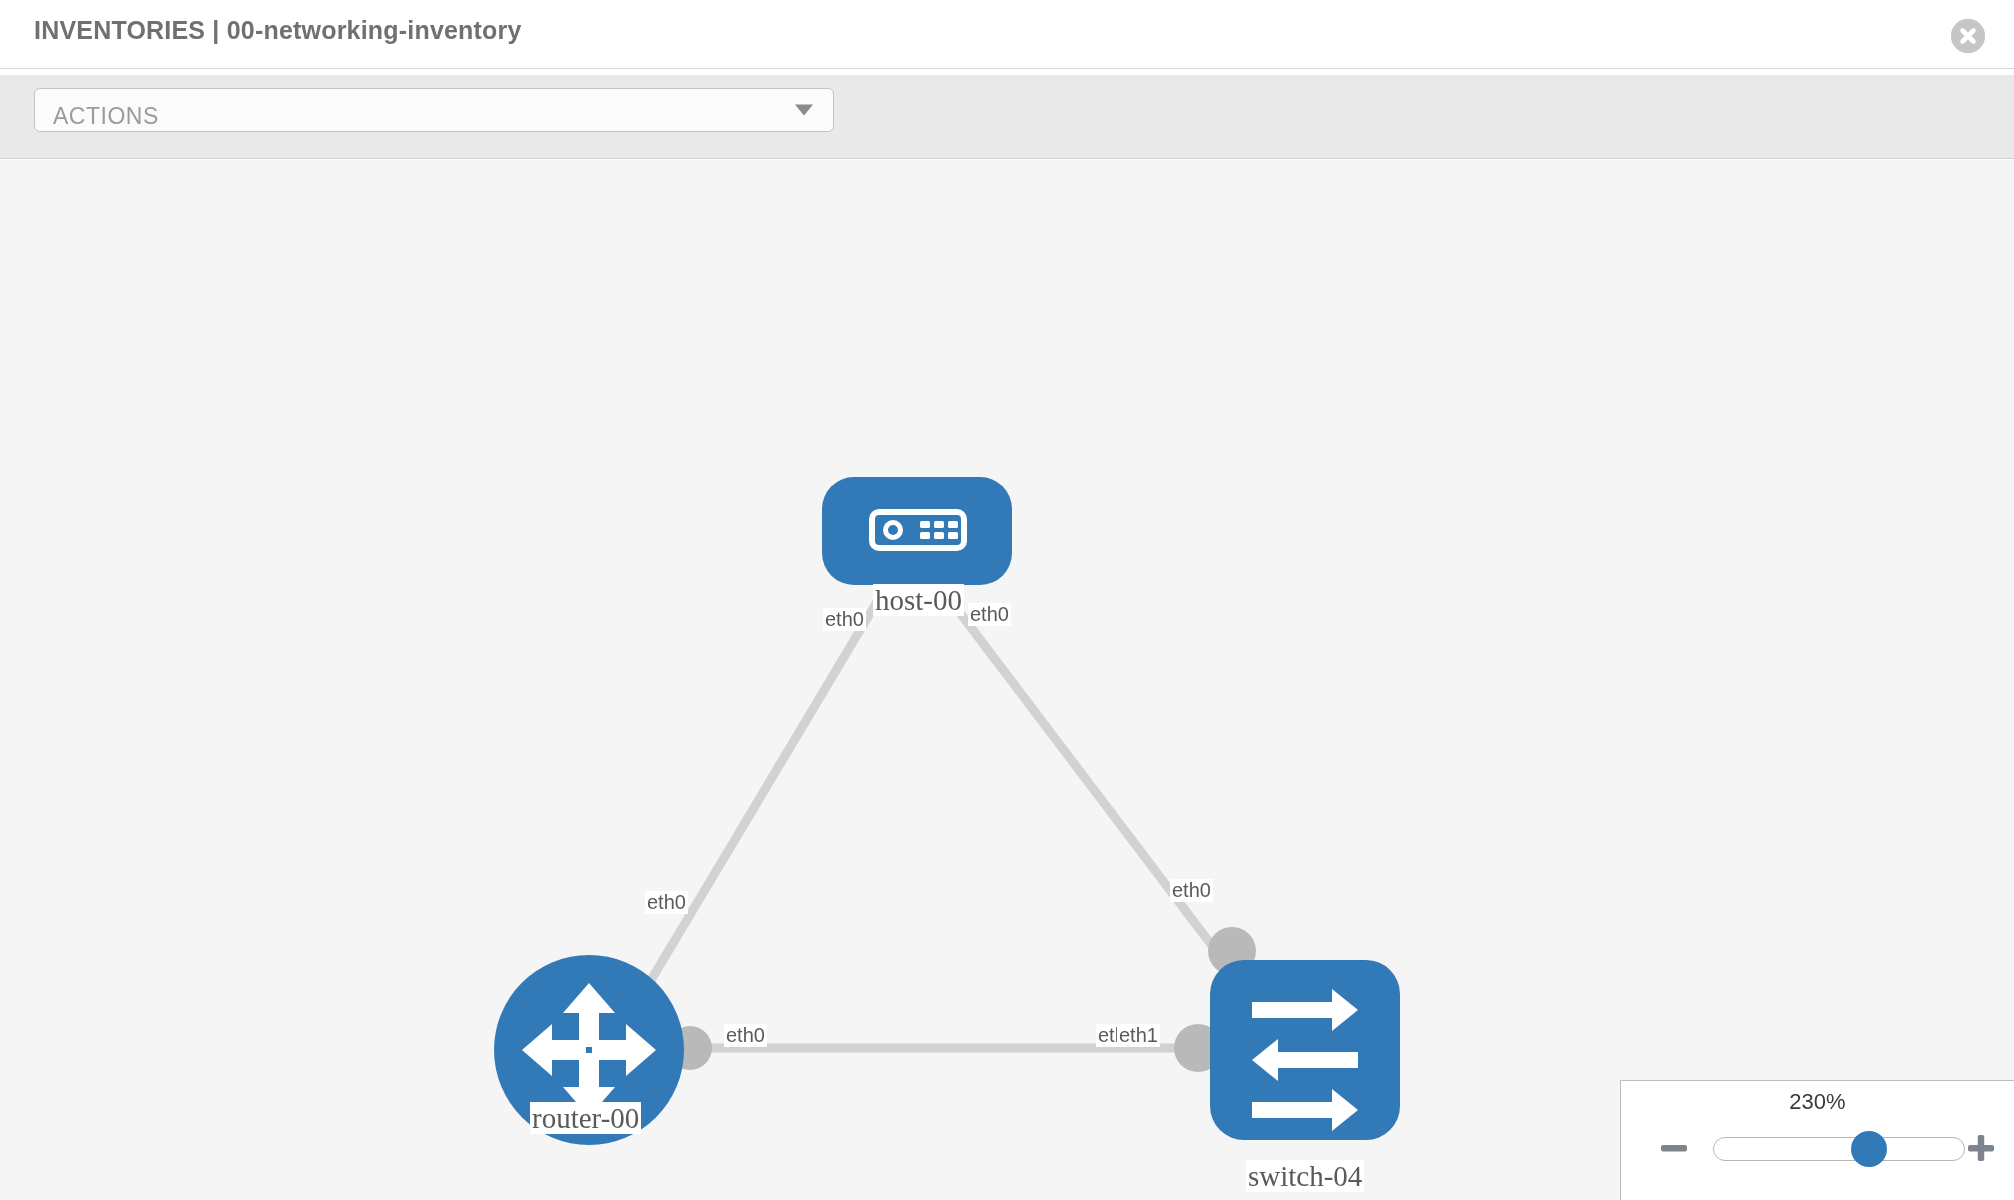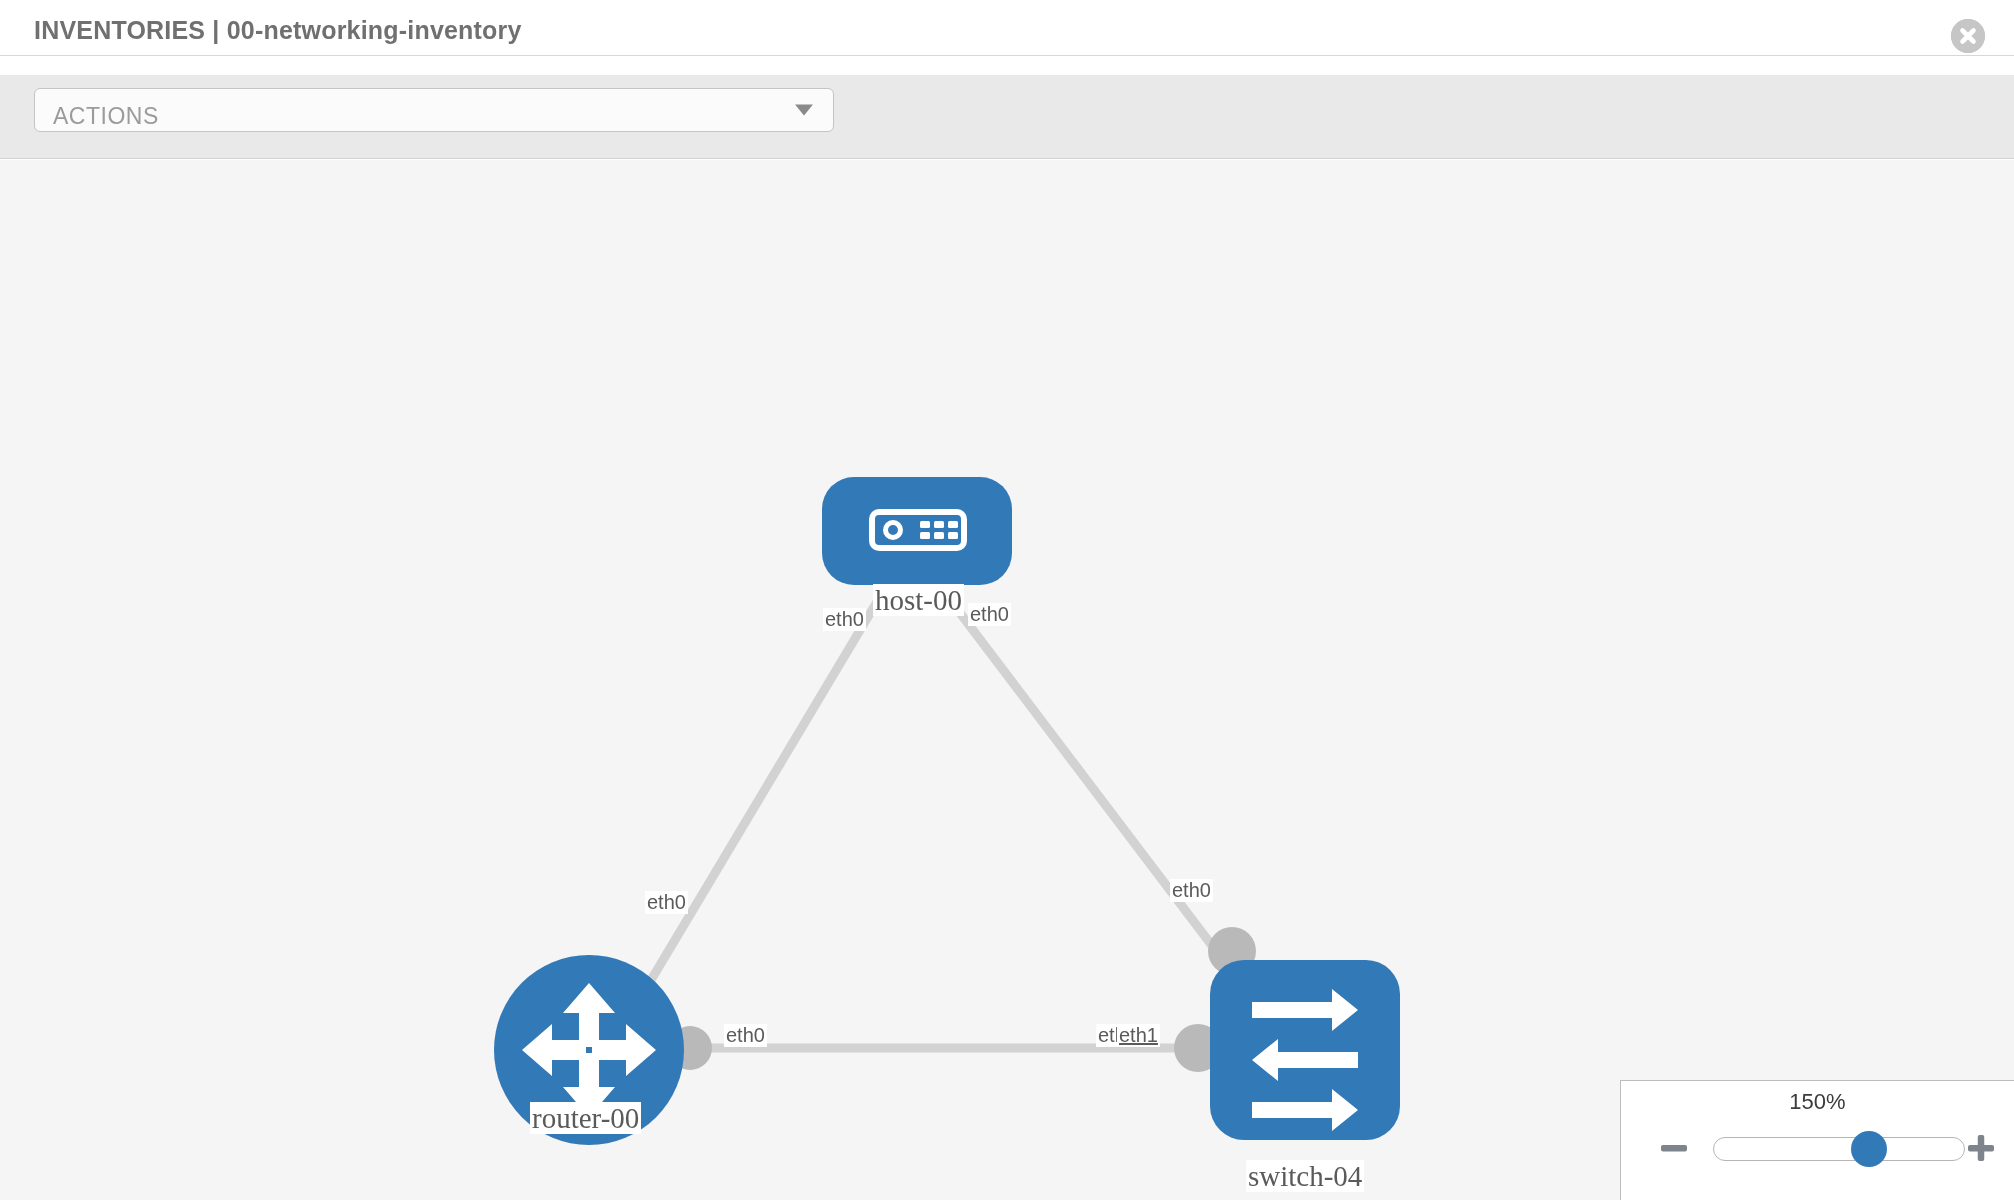--- a/index.html
+++ b/index.html
@@ -16,21 +16,21 @@
     position: relative;
     width: 2014px;
     height: 1200px;
     background: #ffffff;
   }
 
   
   .header {
     position: absolute;
     left: 0; top: 0;
-    width: 2014px; height: 56px;
+    width: 2014px; height: 69px;
     background: #ffffff;
     border-bottom: 1px solid #d7d7d7;
   }
   .header-title {
     position: absolute;
     left: 34px; top: 16px;
     font-size: 25px;
     font-weight: bold;
     color: #707070;
     letter-spacing: 0.2px;
@@ -280,25 +280,25 @@
     <div class="node-label host-name" style="left:873px; top:424px;">host-00</div>
     <div class="node-label host-name" style="left:530px; top:942px;">router-00</div>
     <div class="node-label host-name" style="left:1246px; top:1000px;">switch-04</div>
 
     <div class="iface-label" style="left:823px; top:448px;">eth0</div>
     <div class="iface-label" style="left:968px; top:443px;">eth0</div>
     <div class="iface-label" style="left:645px; top:731px;">eth0</div>
     <div class="iface-label" style="left:1170px; top:719px;">eth0</div>
     <div class="iface-label" style="left:724px; top:864px;">eth0</div>
     <div class="iface-label" style="left:1096px; top:864px;">eth0</div>
-    <div class="iface-label" style="left:1117px; top:864px;text-decoration:underline;">eth1</div>
+    <div class="iface-label" style="left:1117px; top:864px;">eth1</div>
   </div>
 
   <div class="zoom-panel">
-    <div class="zoom-value">150%</div>
+    <div class="zoom-value">230%</div>
 
     <div class="zoom-minus">
       <svg width="30" height="30" viewBox="0 0 30 30" aria-hidden="true">
         <rect x="2" y="12" width="26" height="6.5" rx="2" fill="#7d848c"></rect>
       </svg>
     </div>
 
     <div class="zoom-track"></div>
     <div class="zoom-thumb" style="left: 230.24px;"></div>
 

